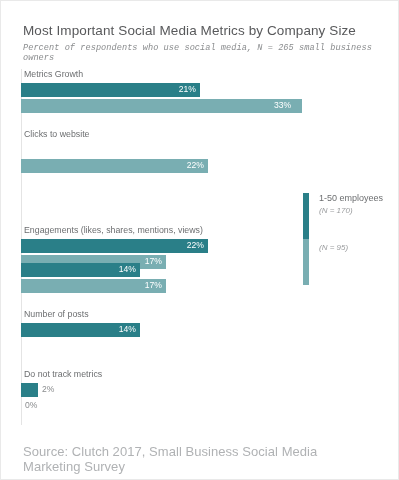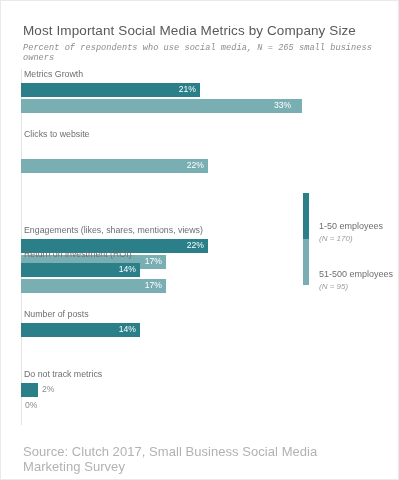--- a/index.html
+++ b/index.html
@@ -21,21 +21,21 @@
   .bar{position:absolute;left:0;top:0;height:14px;}
   .bar.dark{background:#2a7f88;}
   .bar.light{background:#79aeb2;}
   .vlabel{position:absolute;top:1px;font-size:8.6px;color:#ffffff;}
   .vlabel.out{color:#8a8c8e;}
   .legend{position:absolute;left:302px;top:192px;width:92px;}
   .legend-bar{position:absolute;left:0;top:0;width:6px;height:92px;}
   .legend-bar .lseg{position:absolute;left:0;width:6px;height:46px;}
   .legend-bar .lseg.dark{top:0;background:#2a7f88;}
   .legend-bar .lseg.light{top:46px;background:#79aeb2;}
-  .legend-item{position:absolute;left:16px;width:78px;margin-top:28px;}
+  .legend-item{position:absolute;left:16px;width:78px;}
   .legend-item .lname{font-size:9px;color:#6c6e70;line-height:11px;}
   .legend-item .lsub{font-size:8px;color:#9b9d9f;line-height:11px;margin-top:1px;font-style:italic;}
   .source{position:absolute;left:22px;top:443px;width:340px;
           font-size:13px;color:#b0b2b4;letter-spacing:.05px;}
 </style>
 </head>
 <body>
 
 <div class="card">
 
@@ -68,21 +68,20 @@
           <div class="barrow" style="top: 14px; width: 282px;">
             <div class="bar dark" style="width: 187px;"></div>
             <div class="vlabel" style="left: 159px; width: 24px; text-align: right;">22%</div>
           </div>
           <div class="barrow" style="top: 30px; width: 282px;">
             <div class="bar light" style="width: 145px;"></div>
             <div class="vlabel" style="left: 117px; width: 24px; text-align: right;">17%</div>
           </div>
         </div>
         <div class="group" style="top: 180px;">
-          <div class="glabel">Return on investment (ROI)</div>
           <div class="barrow" style="top: 14px; width: 282px;">
             <div class="bar dark" style="width: 119px;"></div>
             <div class="vlabel" style="left: 91px; width: 24px; text-align: right;">14%</div>
           </div>
           <div class="barrow" style="top: 30px; width: 282px;">
             <div class="bar light" style="width: 145px;"></div>
             <div class="vlabel" style="left: 117px; width: 24px; text-align: right;">17%</div>
           </div>
         </div>
         <div class="group" style="top: 240px;">
@@ -108,19 +107,18 @@
   <div class="legend">
     <div class="legend-bar">
       <div class="lseg dark"></div>
       <div class="lseg light"></div>
     </div>
     <div class="legend-item" style="top:0px;">
       <div class="lname">1-50 employees</div>
       <div class="lsub">(N = 170)</div>
     </div>
     <div class="legend-item" style="top:48px;">
-      <div class="lname">51-500 employees</div>
       <div class="lsub">(N = 95)</div>
     </div>
   </div>
 
   <div class="source">Source: Clutch 2017, Small Business Social Media Marketing Survey</div>
 </div>
 
 </body></html>

